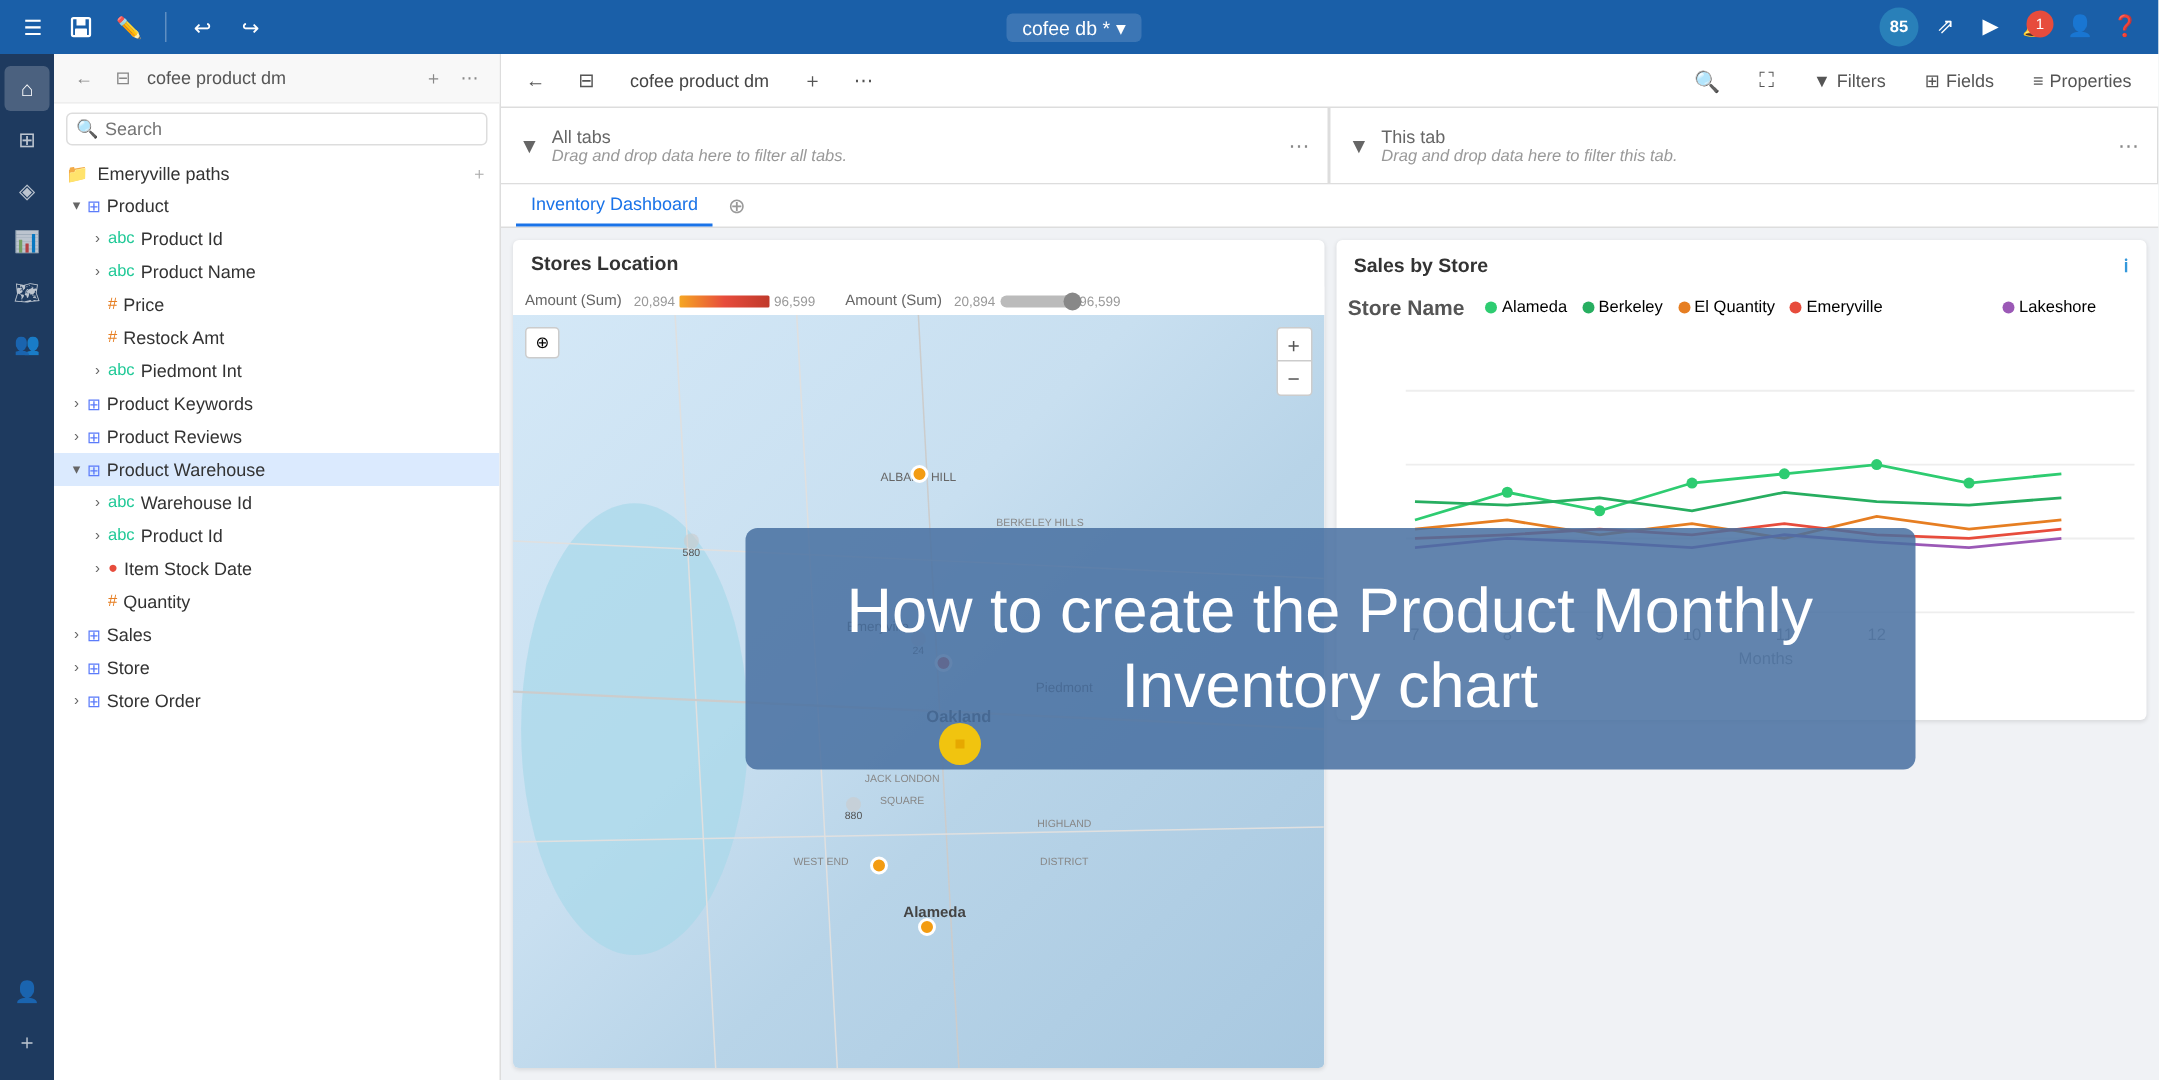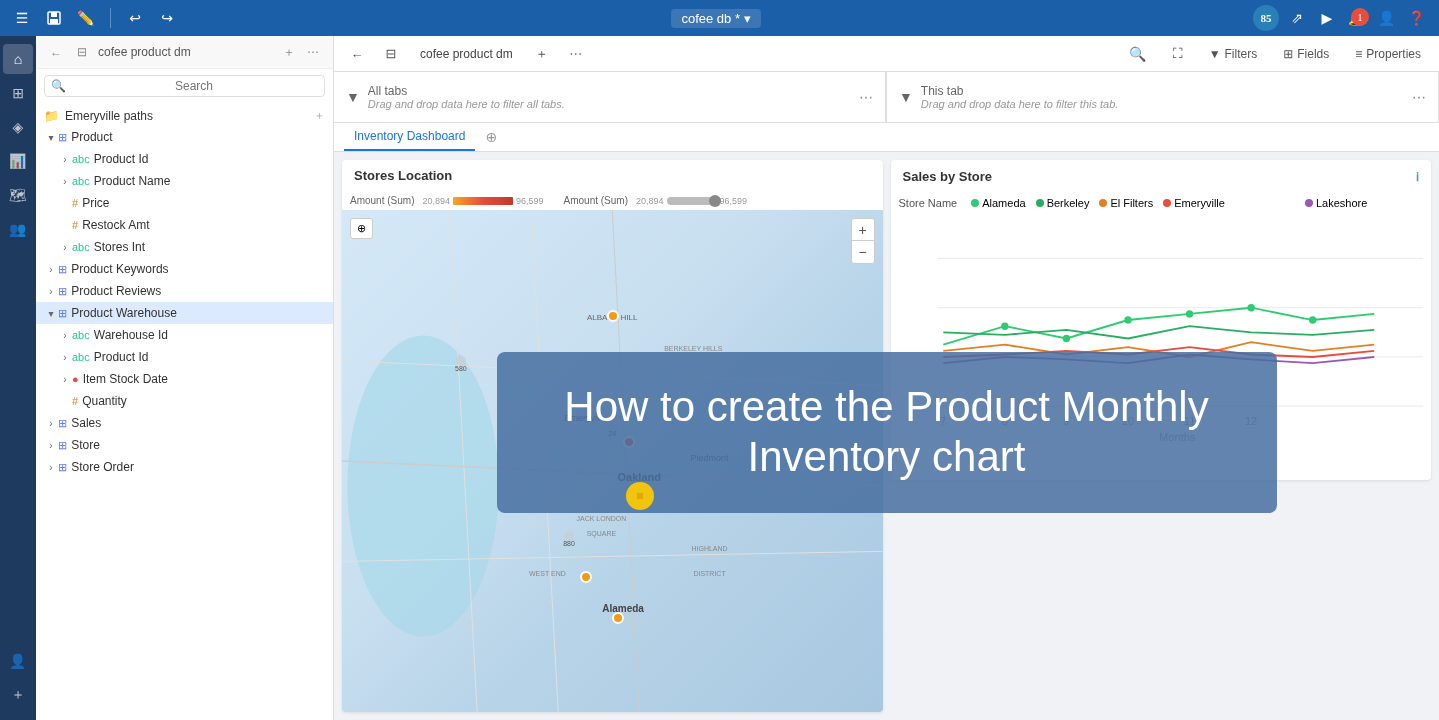--- a/index.html
+++ b/index.html
@@ -19,21 +19,21 @@
       display: flex; align-items: center; justify-content: center;
       color: white; font-size: 14px; cursor: pointer;
     }
     .top-bar-separator { width: 1px; height: 20px; background: rgba(255,255,255,0.3); margin: 0 4px; }
     .top-bar-center { flex: 1; display: flex; align-items: center; justify-content: center; }
     .top-bar-db {
       color: white; font-size: 13px; font-weight: 500;
       display: flex; align-items: center; gap: 4px;
       background: rgba(255,255,255,0.15); padding: 2px 10px; border-radius: 4px;
     }
-    .top-bar-right { display: flex; align-items: center; gap: 6px; font-family: Liberation Serif, serif; }
+    .top-bar-right { display: flex; align-items: flex-start; gap: 6px; }
     .top-bar-badge {
       background: #e74c3c; color: white; border-radius: 50%;
       width: 18px; height: 18px; font-size: 10px;
       display: flex; align-items: center; justify-content: center;
     }
     .top-bar-avatar {
       width: 26px; height: 26px; border-radius: 50%;
       background: #2980b9; color: white;
       display: flex; align-items: center; justify-content: center;
       font-size: 11px; font-weight: bold;
@@ -73,21 +73,21 @@
       display: flex; align-items: center; gap: 6px;
       background: #f8f8f8;
     }
     .data-panel-header-title { font-size: 12px; color: #555; flex: 1; }
     .search-box {
       margin: 6px 8px;
       display: flex; align-items: center;
       border: 1px solid #ddd; border-radius: 4px;
       padding: 3px 6px; gap: 4px;
     }
-    .search-input { border: none; outline: none; font-size: 12px; flex: 1; color: #333; text-align: center; }
+    .search-input { border: none; outline: none; font-size: 12px; flex: 1; color: #333; }
     .search-icon { color: #999; font-size: 12px; }
 
     .tree-container { flex: 1; overflow-y: auto; padding: 2px 0; }
     .tree-item {
       display: flex; align-items: center;
       padding: 2px 6px; cursor: pointer;
       font-size: 12px; color: #333;
       min-height: 22px;
     }
     .tree-item.highlighted { background: #dbeafe; }
@@ -320,21 +320,21 @@
         <span class="tree-label">Price</span>
       </div>
       <div class="tree-item" style="padding-left: 22px;">
         <span class="tree-toggle" style="visibility:hidden;">›</span>
         <span class="tree-type-icon tree-type-number">#</span>
         <span class="tree-label">Restock Amt</span>
       </div>
       <div class="tree-item" style="padding-left: 22px;">
         <span class="tree-toggle">›</span>
         <span class="tree-type-icon tree-type-string">abc</span>
-        <span class="tree-label">Stores Int</span>
+        <span class="tree-label">Piedmont Int</span>
       </div>
 
       <div class="tree-item" style="padding-left: 8px;">
         <span class="tree-toggle">›</span>
         <span class="tree-type-icon tree-type-table">⊞</span>
         <span class="tree-label">Product Keywords</span>
       </div>
 
       <div class="tree-item" style="padding-left: 8px;">
         <span class="tree-toggle">›</span>
@@ -533,32 +533,32 @@
         </div>
       </div>
 
       <div class="chart-card" style="flex:1; display:flex; flex-direction:column; max-height:320px;justify-content:flex-end;">
         <div class="chart-header">
           <span>Sales by Store</span>
           <span style="color:#3498db;font-size:12px;">ℹ</span>
         </div>
 
         <div class="store-legend">
-          <div style="font-size:11px;color:#555;font-weight:400;margin-right:4px;">Store Name</div>
+          <div style="font-size:14px;color:#555;font-weight:700;margin-right:4px;">Store Name</div>
           <div class="store-legend-item">
             <div class="store-dot" style="background:#2ecc71;"></div>
             <span>Alameda</span>
           </div>
           <div class="store-legend-item">
             <div class="store-dot" style="background:#27ae60;"></div>
             <span>Berkeley</span>
           </div>
           <div class="store-legend-item">
             <div class="store-dot" style="background:#e67e22;"></div>
-            <span>El Filters</span>
+            <span>El Quantity</span>
           </div>
           <div class="store-legend-item">
             <div class="store-dot" style="background:#e74c3c;"></div>
             <span>Emeryville</span>
           </div>
           <br>
           <div class="store-legend-item" style="margin-left:60px;">
             <div class="store-dot" style="background:#9b59b6;"></div>
             <span>Lakeshore</span>
           </div>

